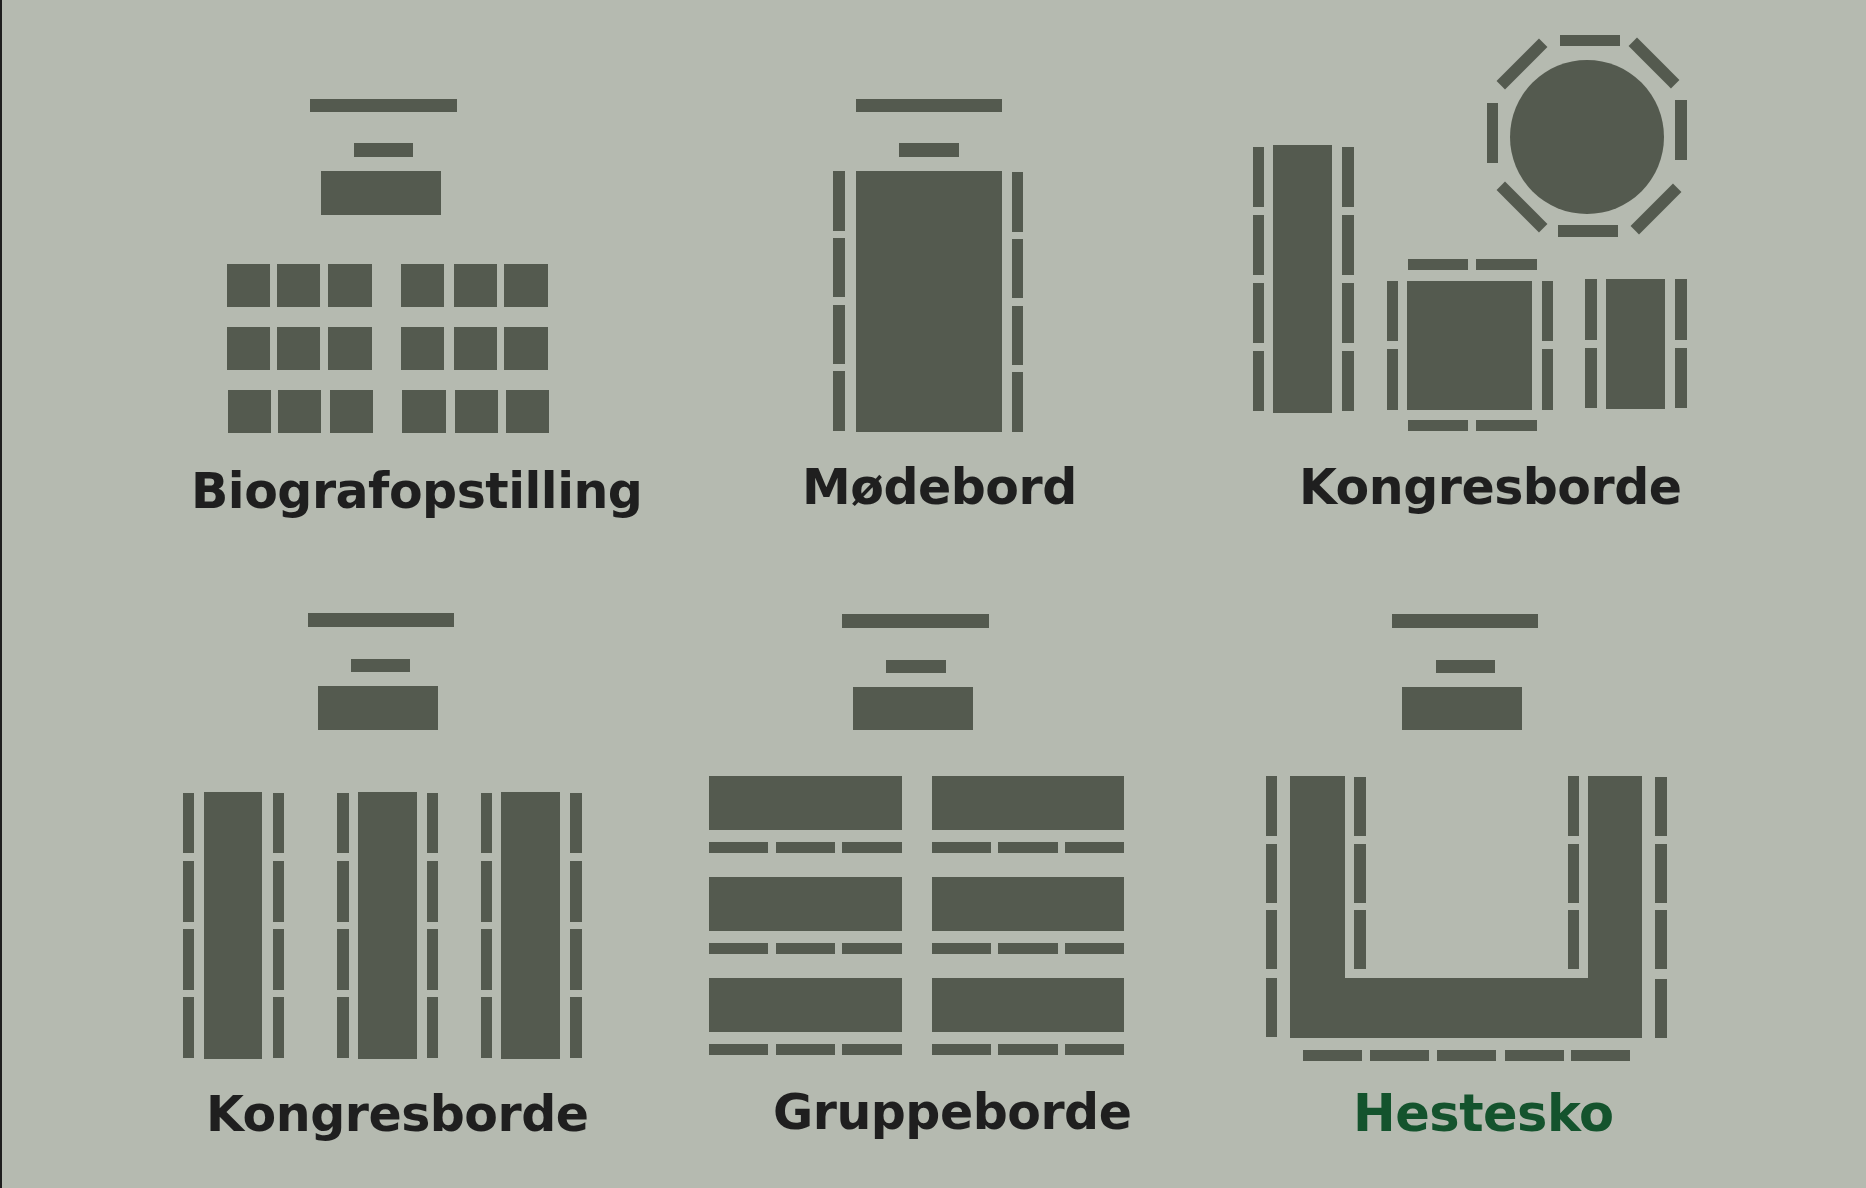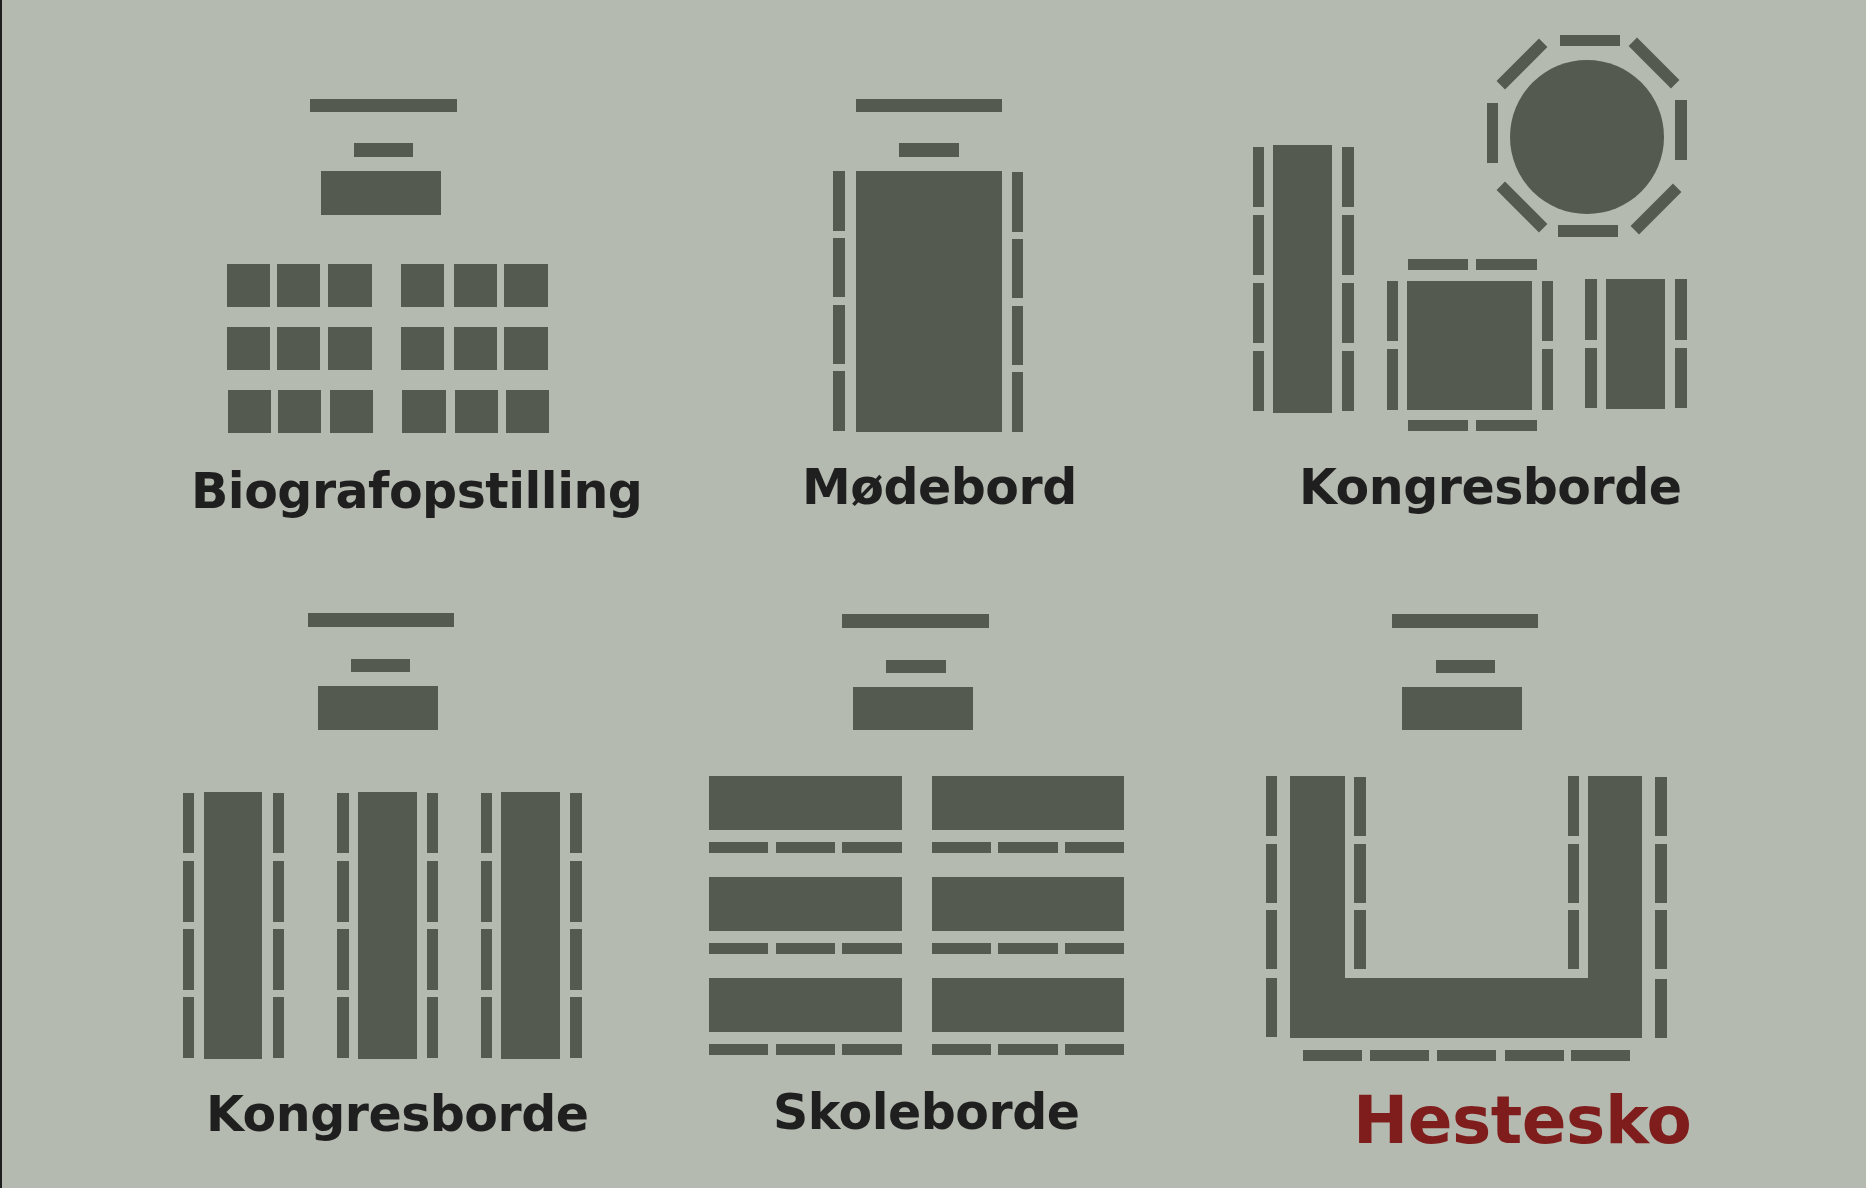--- a/index.html
+++ b/index.html
@@ -169,21 +169,21 @@
   <div class="shape" style="left:932px;top:943px;width:59px;height:11px;"></div>
   <div class="shape" style="left:998px;top:943px;width:60px;height:11px;"></div>
   <div class="shape" style="left:1065px;top:943px;width:59px;height:11px;"></div>
 
   <div class="shape" style="left:709px;top:1044px;width:59px;height:11px;"></div>
   <div class="shape" style="left:776px;top:1044px;width:59px;height:11px;"></div>
   <div class="shape" style="left:842px;top:1044px;width:60px;height:11px;"></div>
   <div class="shape" style="left:932px;top:1044px;width:59px;height:11px;"></div>
   <div class="shape" style="left:998px;top:1044px;width:60px;height:11px;"></div>
   <div class="shape" style="left:1065px;top:1044px;width:59px;height:11px;"></div>
-  <div class="label" style="left: 773px; top: 1088px; font-size: 49px; color: rgb(31, 31, 31);">Skoleborde</div>
+  <div class="label" style="left: 773px; top: 1088px; font-size: 49px; color: rgb(31, 31, 31);">Gruppeborde</div>
 </div>
 
 <div class="group">
   <div class="shape" style="left:1392px;top:614px;width:146px;height:14px;"></div>
   <div class="shape" style="left:1436px;top:660px;width:59px;height:13px;"></div>
   <div class="shape" style="left:1402px;top:687px;width:120px;height:43px;"></div>
 
   <div class="shape" style="left:1290px;top:776px;width:55px;height:262px;"></div>
   <div class="shape" style="left:1588px;top:776px;width:54px;height:262px;"></div>
   <div class="shape" style="left:1290px;top:978px;width:352px;height:60px;"></div>
@@ -204,14 +204,14 @@
   <div class="shape" style="left:1655px;top:777px;width:12px;height:59px;"></div>
   <div class="shape" style="left:1655px;top:844px;width:12px;height:59px;"></div>
   <div class="shape" style="left:1655px;top:910px;width:12px;height:59px;"></div>
   <div class="shape" style="left:1655px;top:979px;width:12px;height:59px;"></div>
 
   <div class="shape" style="left:1303px;top:1050px;width:59px;height:11px;"></div>
   <div class="shape" style="left:1370px;top:1050px;width:59px;height:11px;"></div>
   <div class="shape" style="left:1437px;top:1050px;width:59px;height:11px;"></div>
   <div class="shape" style="left:1505px;top:1050px;width:59px;height:11px;"></div>
   <div class="shape" style="left:1571px;top:1050px;width:59px;height:11px;"></div>
-  <div class="label" style="left: 1353px; top: 1088px; font-size: 66px; color: #7f1d1d;">Hestesko</div>
+  <div class="label" style="left: 1353px; top: 1088px; font-size: 51px; color: #14532d;">Hestesko</div>
 </div>
 
 </body></html>

